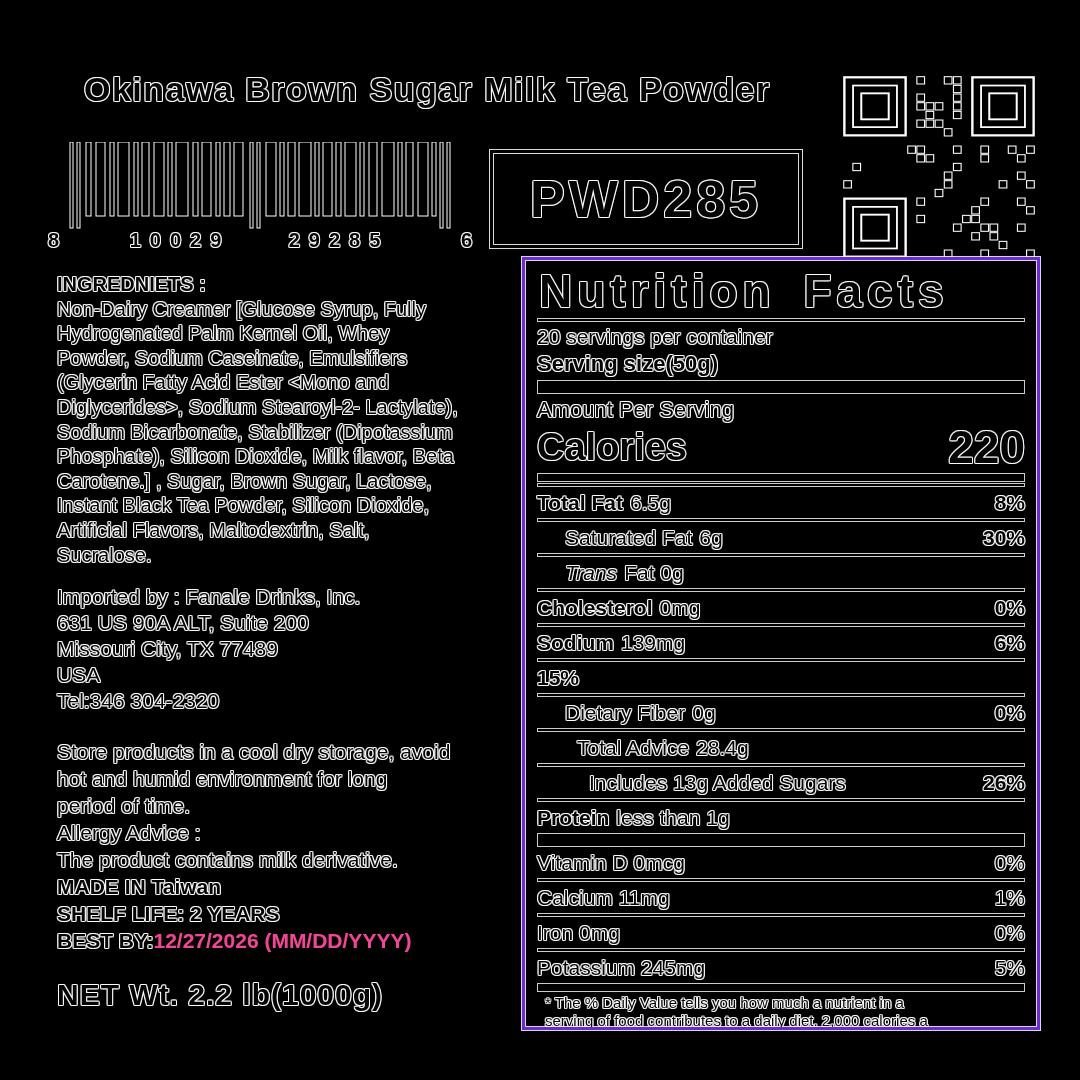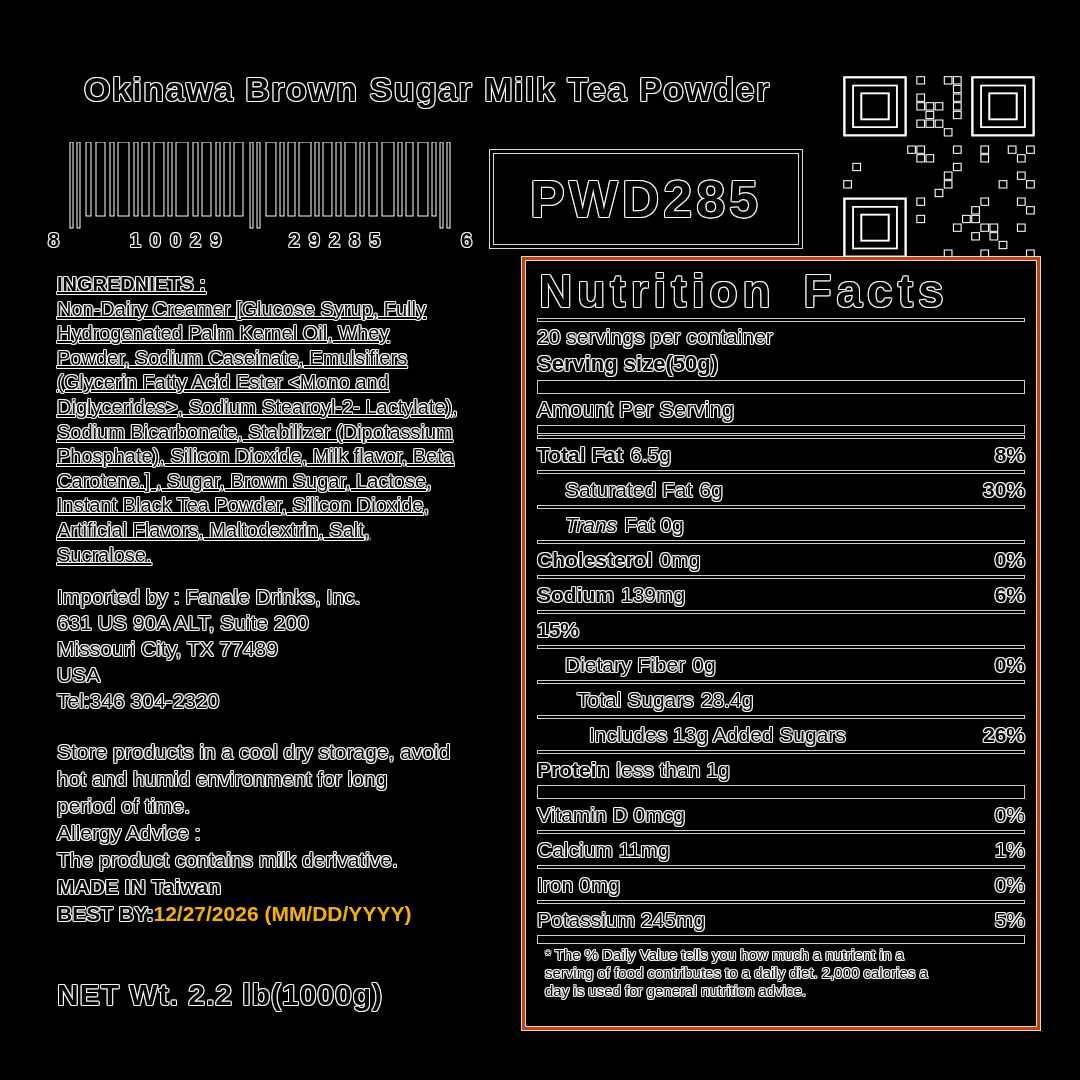--- a/index.html
+++ b/index.html
@@ -27,29 +27,29 @@
 
   
   .pwd-box{left:490px;top:150px;width:306px;height:92px;border:3px solid #000;
            box-shadow:0 0 0 1px rgba(255,255,255,.85), inset 0 0 0 1px rgba(255,255,255,.85);
            display:flex;align-items:center;justify-content:center;text-align:right;}
   .pwd-text{font-size:52px;font-weight:700;letter-spacing:4px;}
 
   .qr{left:843px;top:76px;width:192px;height:182px;}
 
   
-  .ingredients{left:57px;top:272px;width:460px;font-size:20px;line-height:24.6px;text-decoration:underline;}
+  .ingredients{left:57px;top:272px;width:460px;font-size:20px;line-height:24.6px;}
   .importer{left:57px;top:584px;width:440px;font-size:21px;line-height:26px;}
   .storage{left:57px;top:738px;width:480px;font-size:21px;line-height:27px;}
-  .redtext{color:#eab308;font-weight:700;
+  .redtext{color:#ec4899;font-weight:700;
            text-shadow:0 0 1px rgba(120,10,10,.8);}
   .netwt{left:57px;top:978px;font-size:30px;letter-spacing:1px;}
 
   
-  .panel{left:522px;top:257px;width:518px;height:773px;border:3px solid #c2410c;
+  .panel{left:522px;top:257px;width:518px;height:773px;border:3px solid #6d28d9;
          box-shadow:0 0 0 1px rgba(255,255,255,.85), inset 0 0 0 1px rgba(255,255,255,.85);
          box-sizing:border-box;padding:6px 12px 4px;overflow:hidden;}
   .rule{background:#000;box-shadow:0 0 0 1px rgba(255,255,255,.8);margin:3px 1px;}
   .thin{height:2px;} .med{height:7px;} .thick{height:12px;}
   .nf-title{font-size:46px;font-weight:700;letter-spacing:5px;word-spacing:10px;
             white-space:nowrap;line-height:50px;margin:0 2px;}
   .nf-line{font-size:21px;line-height:26px;}
   .nf-serving{display:flex;font-size:22px;font-weight:700;line-height:28px;}
   .nf-amount{font-size:22px;font-weight:400;line-height:27px;margin-top:2px;}
   .nf-cal{display:flex;justify-content:space-between;align-items:flex-end;line-height:48px;}
@@ -207,37 +207,42 @@
 USA
 Tel:346 304-2320</div>
 
   <div class="abs storage">
     <div class="t pre">Store products in a cool dry storage, avoid
 hot and humid environment for long
 period of time.
 Allergy Advice :
 The product contains milk derivative.</div>
     <div class="t b">MADE IN Taiwan</div>
+    <div class="t b">SHELF LIFE: 2 YEARS</div>
     <div>
       <span class="t b">BEST BY:</span><span class="redtext">12/27/2026 (MM/DD/YYYY)</span>
     </div>
   </div>
 
   <div class="abs netwt t b">NET Wt. 2.2 lb(1000g)</div>
 
   <div class="abs panel">
     <div class="nf-title t">Nutrition Facts</div>
     <div class="rule thin"></div>
     <div class="nf-line t">20 servings per container</div>
     <div class="nf-serving">
       <span class="t">Serving size</span>
       <span class="t">(50g)</span>
     </div>
     <div class="rule thick"></div>
     <div class="nf-amount t">Amount Per Serving</div>
+    <div class="nf-cal">
+      <span class="nf-cal-label t">Calories</span>
+      <span class="nf-cal-value t">220</span>
+    </div>
     <div class="rule med"></div>
     <div class="rule thin"></div>
 
     <div class="nrow">
       <span class="nm t b"><span>Total Fat</span><span class="amt t">6.5g</span></span>
       <span class="dv t">8%</span>
     </div>
     <div class="rule thin"></div>
     <div class="nrow ind1">
       <span class="nm t"><span>Saturated Fat</span><span class="amt t">6g</span></span>
@@ -262,21 +267,21 @@
     <div class="nrow">
       <span class="dv t">15%</span>
     </div>
     <div class="rule thin"></div>
     <div class="nrow ind1">
       <span class="nm t"><span>Dietary Fiber</span><span class="amt t">0g</span></span>
       <span class="dv t">0%</span>
     </div>
     <div class="rule thin"></div>
     <div class="nrow ind15">
-      <span class="nm t"><span>Total Sugars</span><span class="amt t">28.4g</span></span>
+      <span class="nm t"><span>Total Advice</span><span class="amt t">28.4g</span></span>
       <span class="dv t"></span>
     </div>
     <div class="rule thin"></div>
     <div class="nrow ind2">
       <span class="nm t"><span>Includes 13g Added Sugars</span><span class="amt t"></span></span>
       <span class="dv t">26%</span>
     </div>
     <div class="rule thin"></div>
     <div class="nrow">
       <span class="nm t b"><span>Protein</span><span class="amt t">less than 1g</span></span>

